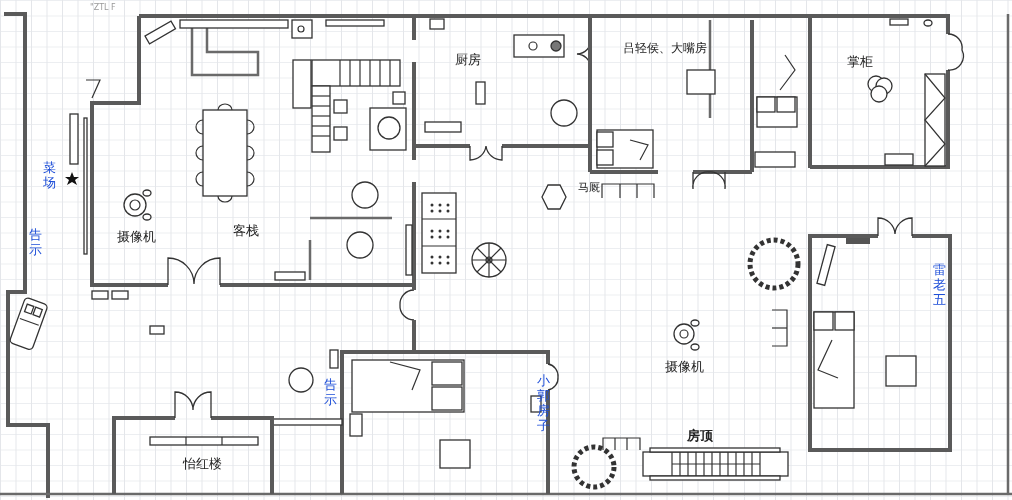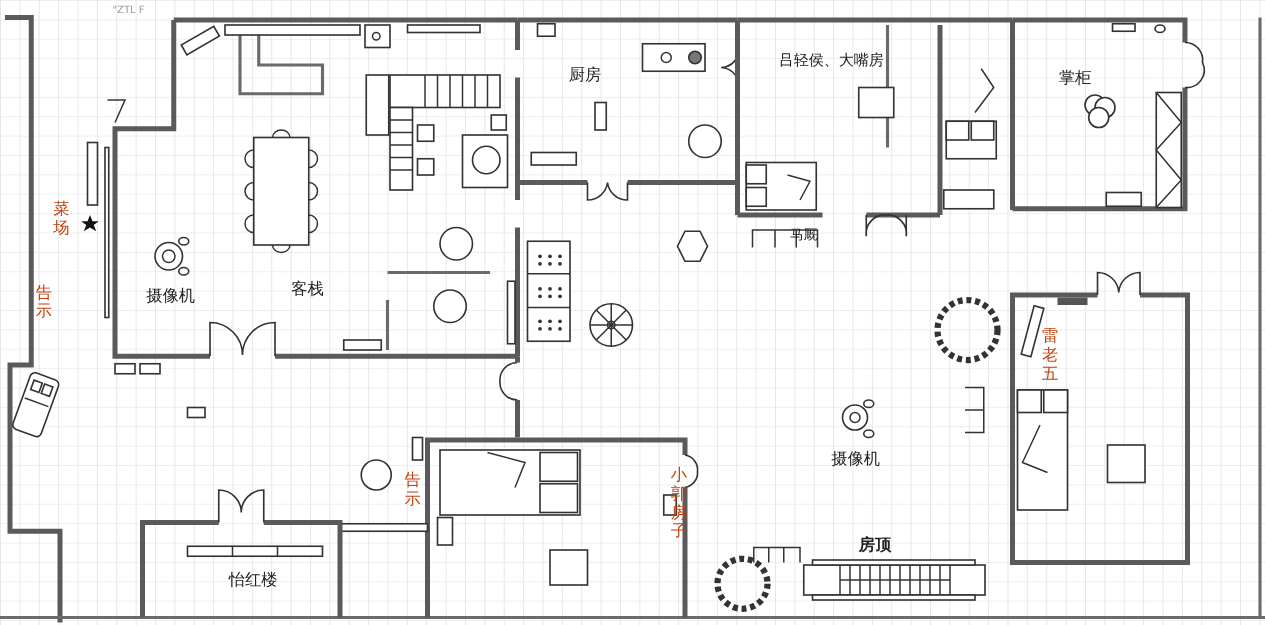--- a/index.html
+++ b/index.html
@@ -11,22 +11,22 @@
       linear-gradient(to right, #e4e6ea 1px, transparent 1px),
       linear-gradient(to bottom, #eceef1 1px, transparent 1px);
     background-size: 15.5px 15.5px, 15.5px 15.5px; }
   .wl { stroke:#5a5a5a; stroke-width:4; fill:none; }
   .wlt { stroke:#6a6a6a; stroke-width:2.5; fill:none; }
   .fur { fill:#ffffff; stroke:#333; stroke-width:1.3; }
   .furt { fill:none; stroke:#333; stroke-width:1.2; }
   .door { fill:none; stroke:#333; stroke-width:1.3; }
   .lbl { position:absolute; font-size:13px; color:#222; white-space:nowrap;
          font-family:"DejaVu Sans", sans-serif; }
-  .vlbl { position:absolute; font-size:13px; color:#c2410c; width:14px; line-height:15px;
-          text-align:center; font-family:"DejaVu Sans", sans-serif; }
+  .vlbl { position:absolute; font-size:13px; color:#1d4ed8; width:14px; line-height:15px;
+          text-align:right; font-family:"DejaVu Sans", sans-serif; }
   .smalllbl { position:absolute; font-size:8px; color:#999; font-family:"DejaVu Sans", sans-serif; }
 </style>
 </head>
 <body>
 
 <div class="grid"></div>
 
 <svg id="plan" viewBox="0 0 1012 500">
 
   <g>
@@ -300,19 +300,19 @@
 <span class="smalllbl" style="left:90px; top:3px;">"ZTL F</span>
 
 <span class="lbl" style="left:233px; top:222px;">客栈</span>
 <span class="lbl" style="left:117px; top:228px;">摄像机</span>
 <span class="lbl" style="left:455px; top:51px;">厨房</span>
 <span class="lbl" style="left:623px; top:40px; font-size:12px;font-family:Liberation Serif, serif;">吕轻侯、大嘴房</span>
 <span class="lbl" style="left:847px; top:53px;">掌柜</span>
 <span class="lbl" style="left:665px; top:358px;">摄像机</span>
 <span class="lbl" style="left:687px; top:427px;font-weight:bold;">房顶</span>
 <span class="lbl" style="left:183px; top:455px;">怡红楼</span>
-<span class="lbl" style="left:632px; top:180px; font-size:11px;">马厩</span>
-
-<span class="vlbl" style="left:833px; top:262px;">雷老五</span>
+<span class="lbl" style="left:578px; top:180px; font-size:11px;">马厩</span>
+
+<span class="vlbl" style="left:932px; top:262px;">雷老五</span>
 <span class="vlbl" style="left:496px; top:373px;padding-left:40px;">小郭房子</span>
 <span class="vlbl" style="left:323px; top:377px;">告示</span>
 <span class="vlbl" style="left:28px; top:227px;">告示</span>
 <span class="vlbl" style="left:42px; top:160px;">菜场</span>
 
 </body></html>

